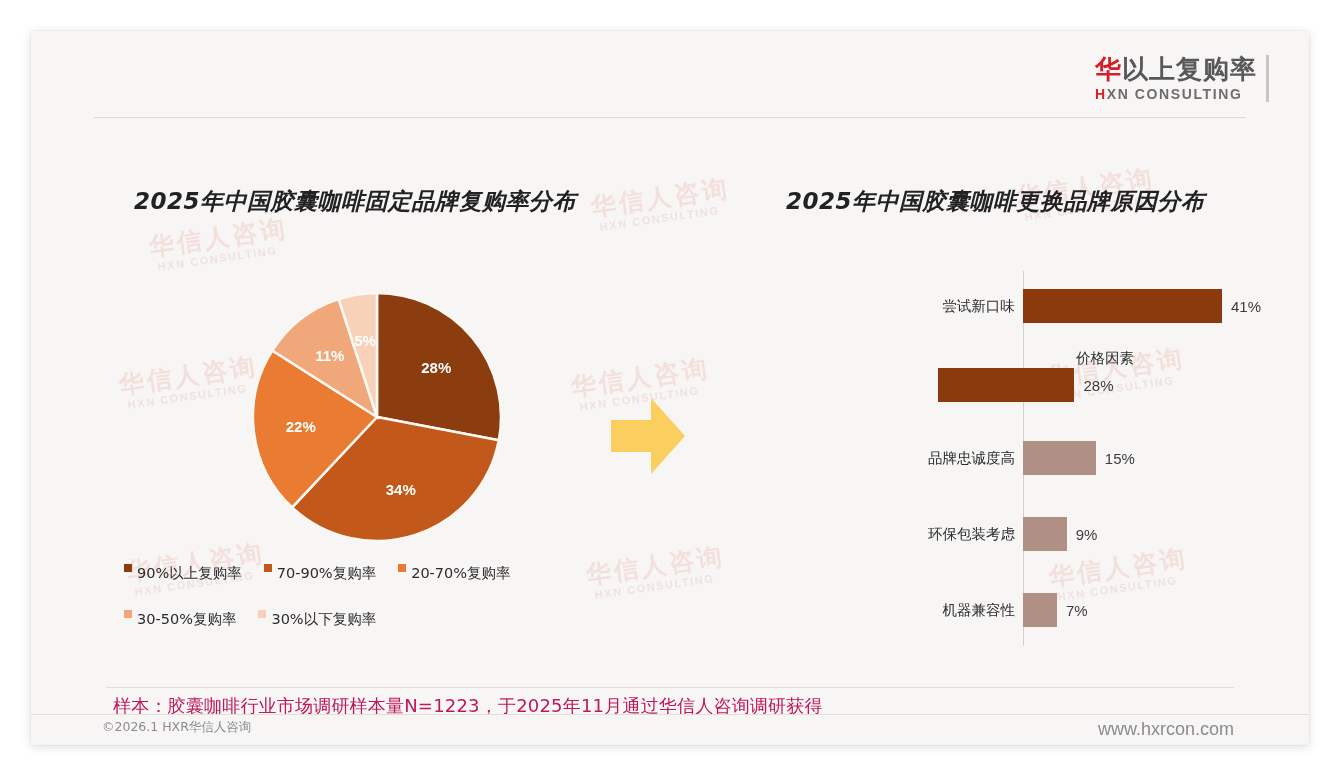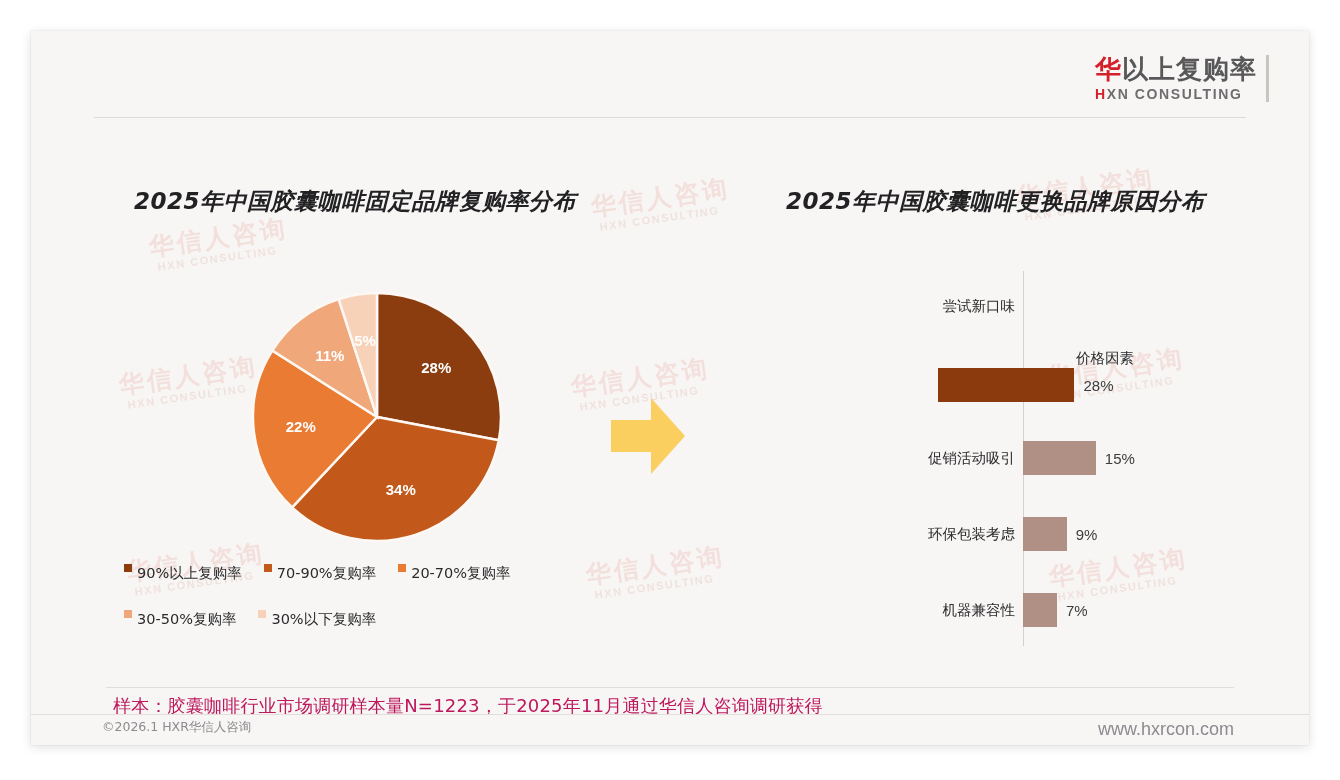--- a/index.html
+++ b/index.html
@@ -387,30 +387,34 @@
   </div>
 
   <div id="panel-right" class="panel">
     <div class="chart-title">2025年中国胶囊咖啡更换品牌原因分布</div>
 
     <div id="bar-chart">
       <div id="bar-axis"></div>
       <div id="bar-rows">
           <div class="bar-row" style="top: 18px;">
             <div class="bar-cat">尝试新口味</div>
+            <div class="bar-track">
+              <div class="bar-fill" style="width: 199.143px; background: rgb(139, 58, 13);"></div>
+              <div class="bar-value">41%</div>
+            </div>
           </div>
           <div class="bar-row" style="top: 78px; flex-direction: column;">
             <div class="bar-cat">价格因素</div>
             <div class="bar-track">
               <div class="bar-fill" style="width: 136px; background: rgb(139, 58, 13);"></div>
               <div class="bar-value">28%</div>
             </div>
           </div>
           <div class="bar-row" style="top: 170px;">
-            <div class="bar-cat">促销活动吸引</div>
+            <div class="bar-cat">品牌忠诚度高</div>
             <div class="bar-track">
               <div class="bar-fill" style="width: 72.8571px; background: rgb(176, 143, 133);"></div>
               <div class="bar-value">15%</div>
             </div>
           </div>
           <div class="bar-row" style="top: 246px;">
             <div class="bar-cat">环保包装考虑</div>
             <div class="bar-track">
               <div class="bar-fill" style="width: 43.7143px; background: rgb(176, 143, 133);"></div>
               <div class="bar-value">9%</div>

